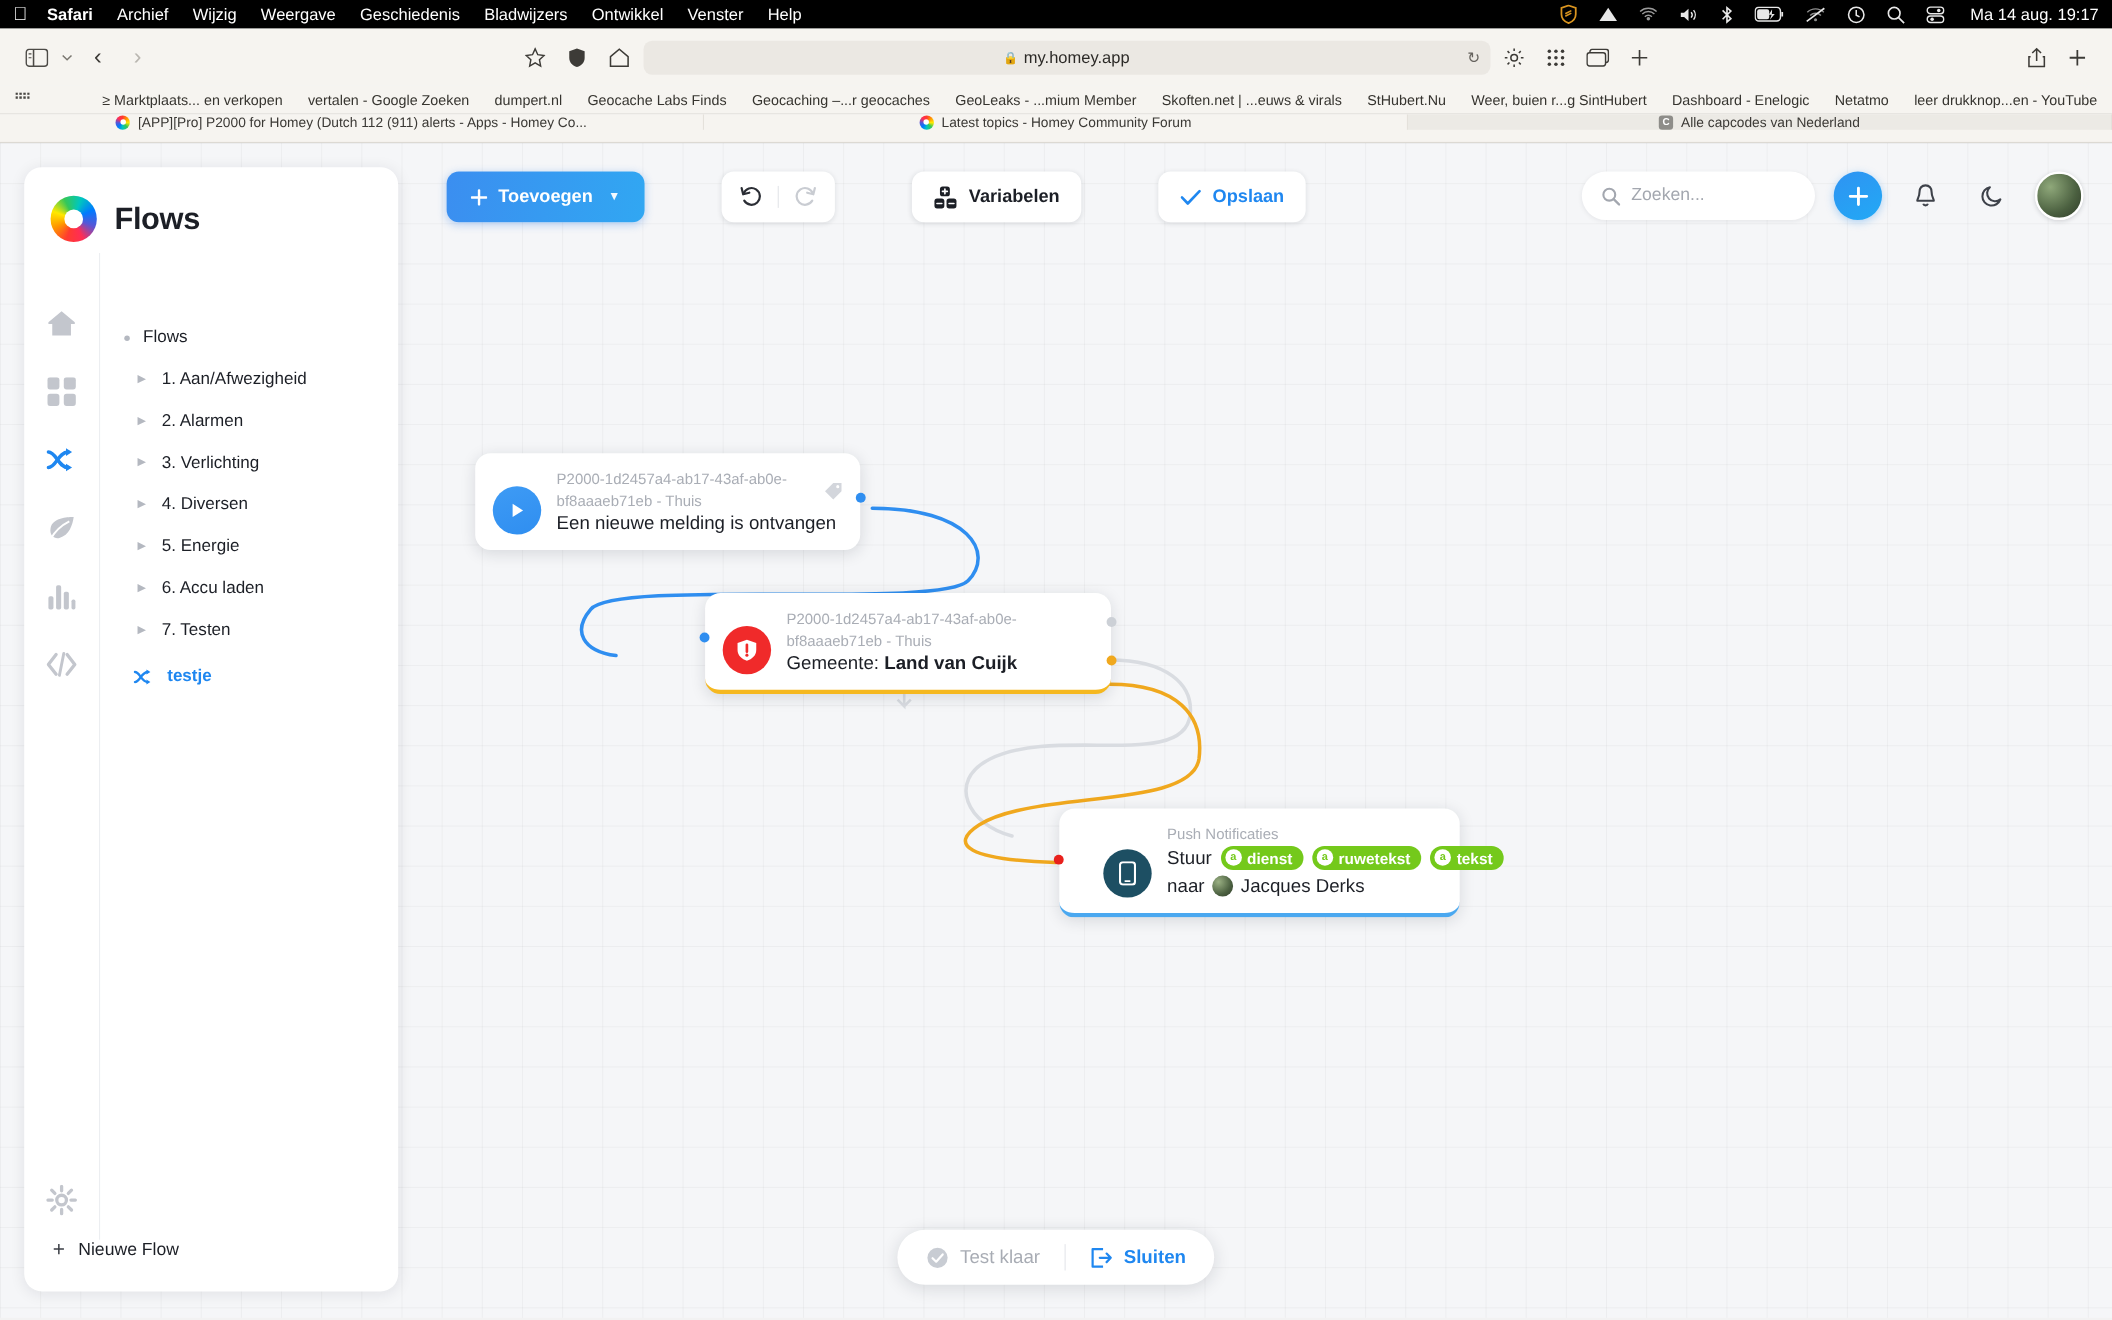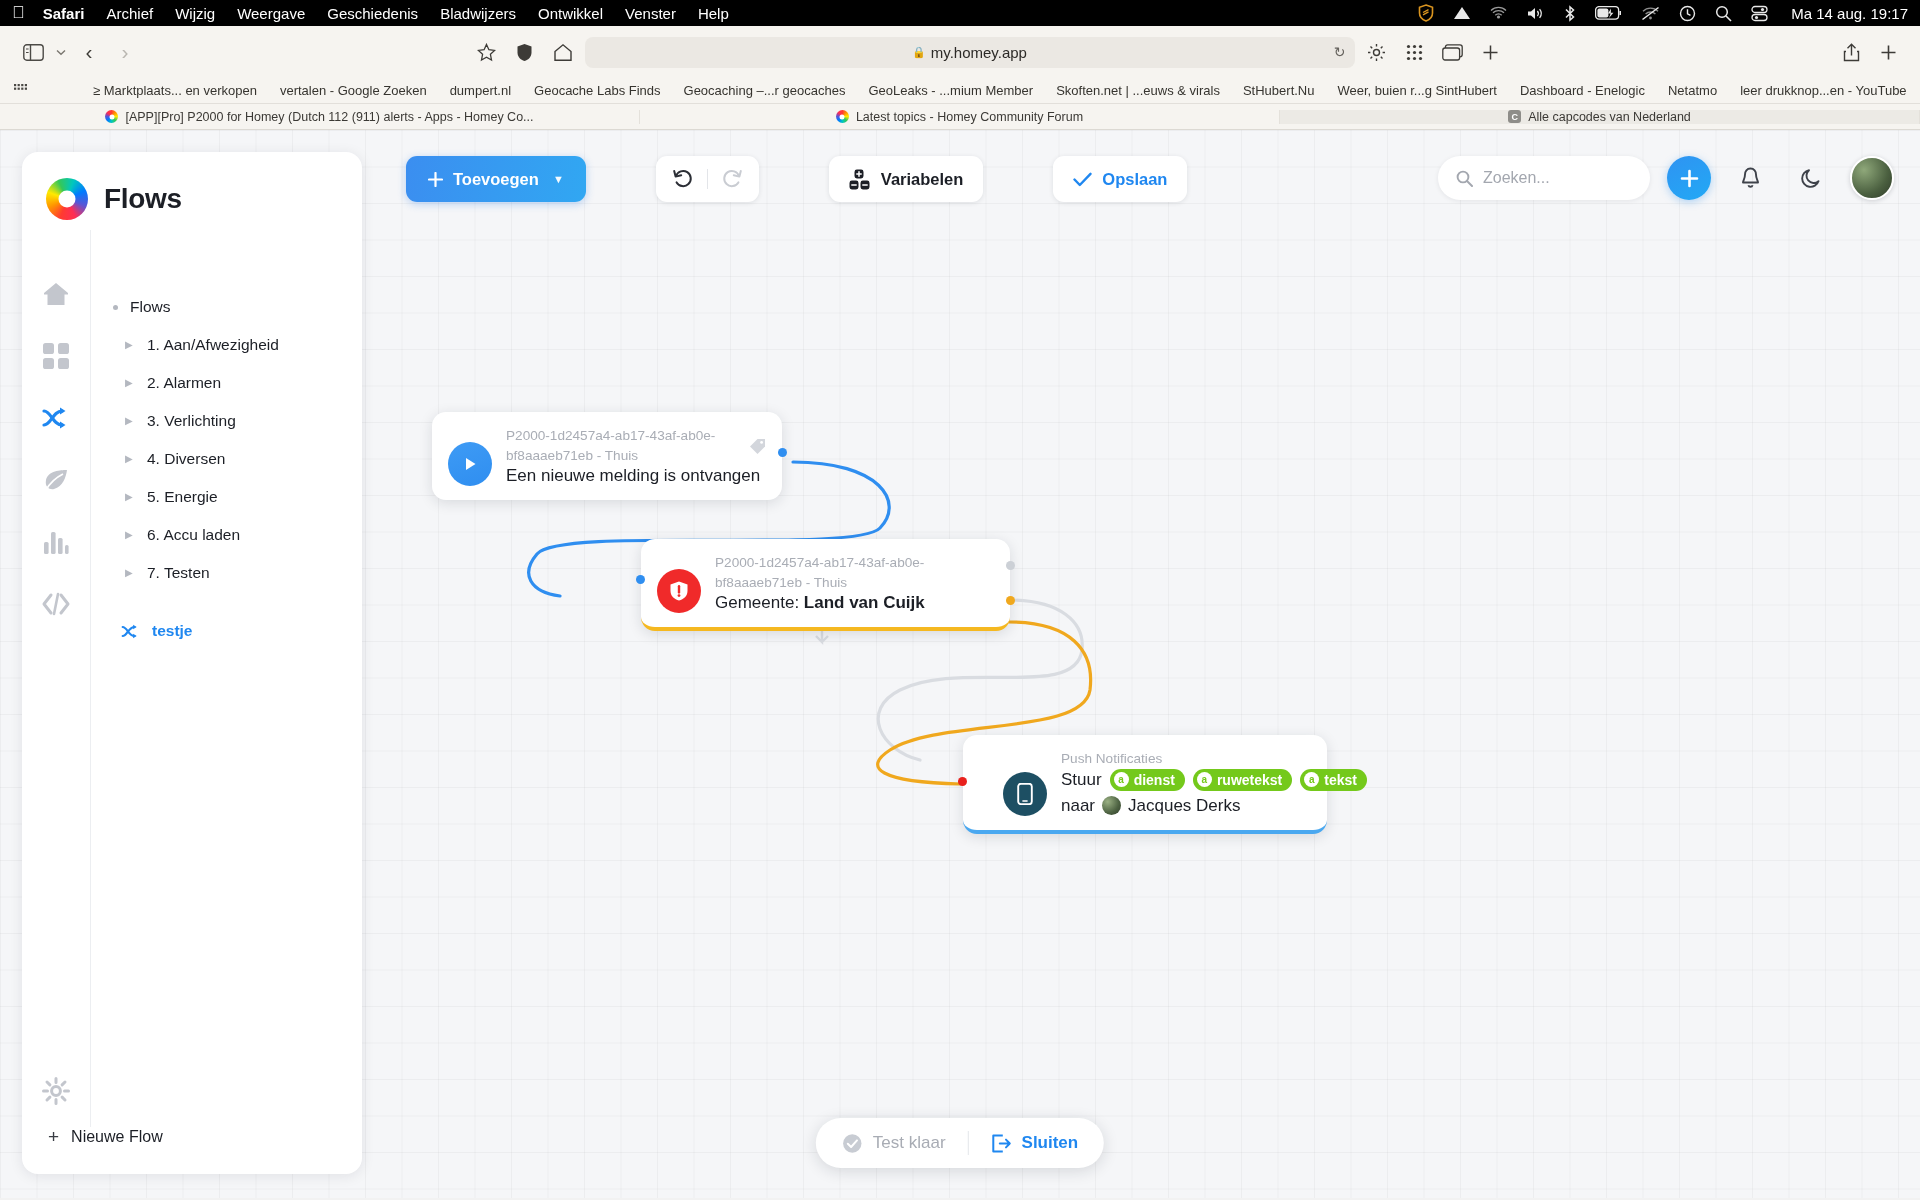--- a/index.html
+++ b/index.html
@@ -70,21 +70,21 @@
     gap: 0px;
     border-bottom: 1px solid #e2dfda;
   }
   .bm-grid { width: 18px; display:flex; align-items:center; margin-right: 66px;}
   .bm { margin-right: 23px; white-space: nowrap; }
 
   
   .tabbar {
     height: 26px; width: 100%;
     background: #f6f4f0;
-    display: flex; align-items: center;
+    display: flex; align-items: flex-start;
     border-bottom: 1px solid #dcd9d3;
   }
   .tab {
     flex: 1 1 0; min-width: 0;
     display: flex; align-items: center; justify-content: center;
     gap: 7px;
     font-size: 12.5px; color: #3b3935;
     border-right: 1px solid #e4e1db;
     padding: 0 10px;
     position: relative;
@@ -165,21 +165,21 @@
     display: flex; align-items: center; gap: 9px;
     padding: 0 16px;
     color: #9ca0a9; font-size: 15.5px;
   }
   .tree { margin-top: 26px; display: flex; flex-direction: column; gap: 4px; }
   .tree-row { display: flex; align-items: center; height: 34px; font-size: 15.5px; color: #1c1f26; }
   .tree-row.root { padding-left: 6px; gap: 12px; }
   .bullet { width: 5px; height: 5px; border-radius: 50%; background: #b4b8c0; flex: 0 0 auto; }
   .tree-row.child { padding-left: 18px; gap: 13px; }
   .caret { width: 9px; color: #b4b8c0; font-size: 10px; line-height: 1; }
-  .tree-row.flowitem { padding-left: 14px; gap: 12px; color: #1f87f0; font-weight: 600; margin-top: 20px;}
+  .tree-row.flowitem { padding-left: 14px; gap: 12px; color: #1f87f0; font-weight: 600; margin-top: 4px;}
   .tree-row.flowitem .fic { color: #1f87f0; display:flex; align-items:center;}
   .sb-footer { padding: 0 0 28px 26px; display:flex; align-items:center; gap: 12px; font-size: 16px; color:#1c1f26; }
   .plus-sign { font-size: 19px; color: #3a3d44; line-height: 1; }
 
   
   .toolbar { position: absolute; left: 406px; top: 26px; display: flex; align-items: center; gap: 22px; }
   .btn-add {
     height: 46px; padding: 0 22px;
     background: linear-gradient(100deg, #3b8ef0, #31a7f2);
     border-radius: 11px; color: #fff;

